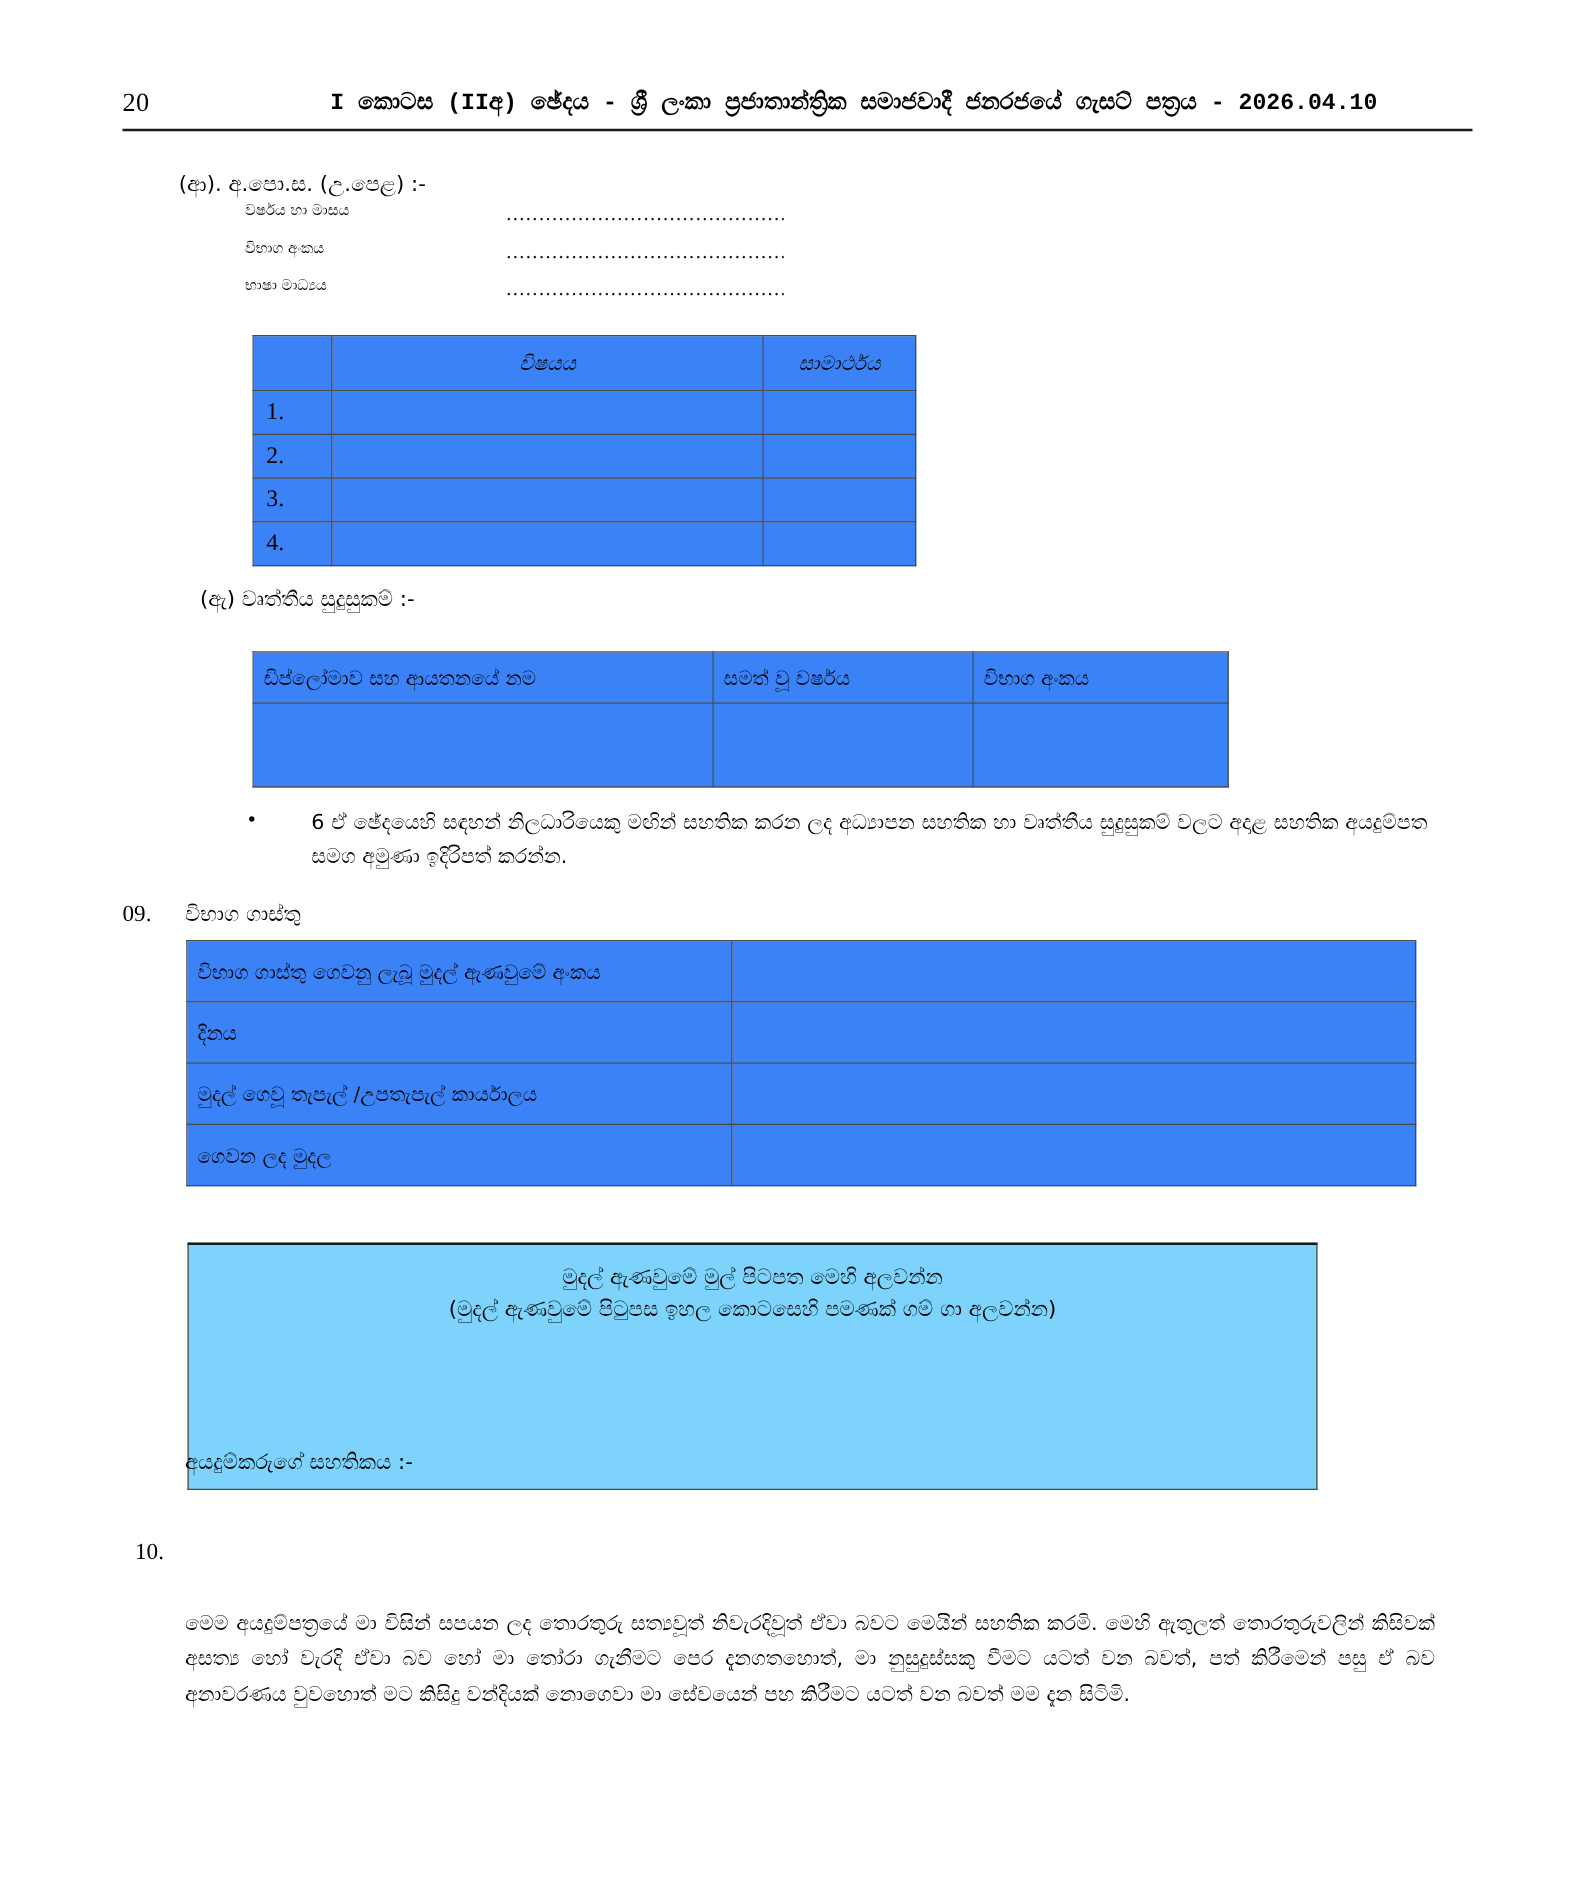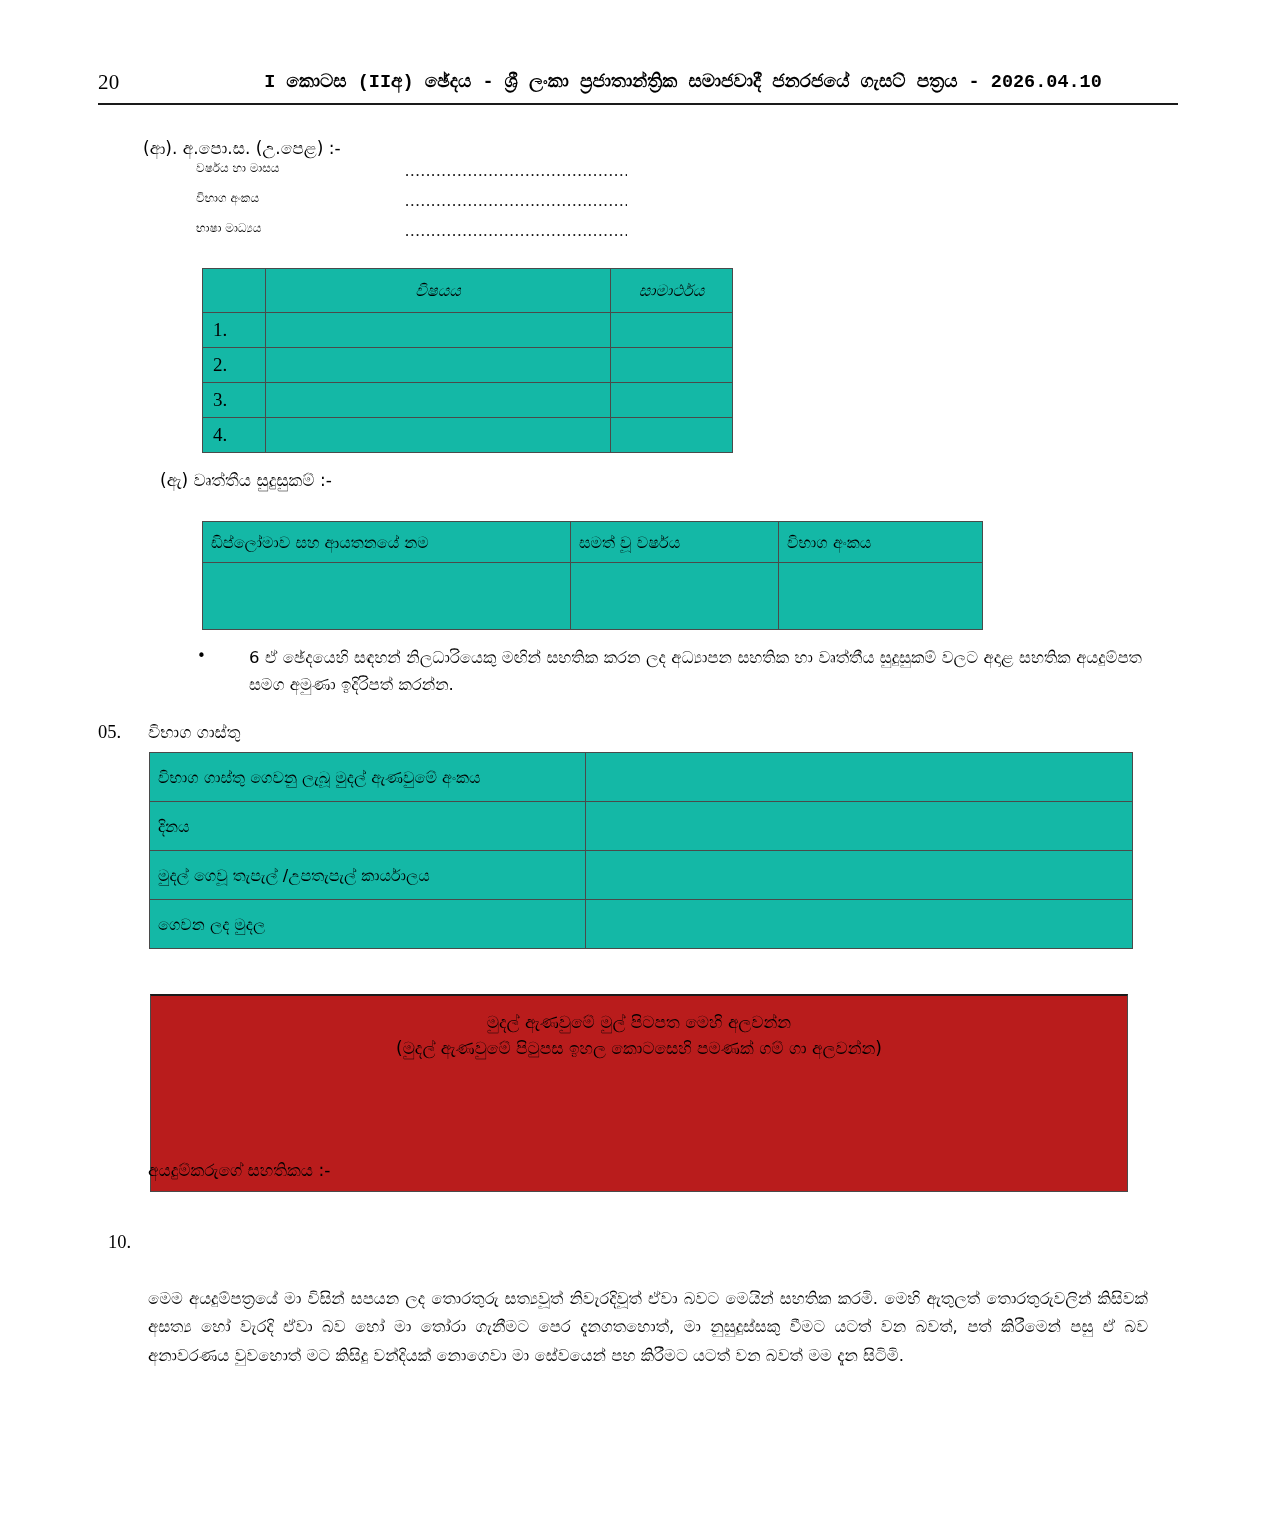--- a/index.html
+++ b/index.html
@@ -94,21 +94,21 @@
     border-collapse: collapse;
     table-layout: fixed;
   }
   table.gz td, table.gz th {
     border: 1.3px solid #4a4a4a;
     padding: 4px 8px;
     font-family: "DejaVu Sans", sans-serif;
     font-size: 16px;
     font-weight: normal;
     vertical-align: middle;
-    background: #14b8a6;
+    background: #3b82f6;
   }
 
   
   .tbl-subjects {
     position: absolute;
     left: 202px;
     top: 268px;
   }
   .tbl-subjects table { width: 530px; }
   .tbl-subjects col.c-no  { width: 63px; }
@@ -203,26 +203,26 @@
     height: 40px;
     padding: 6px 10px;
     font-size: 16.5px;
   }
 
   
   .paste-box {
     position: absolute;
     left: 150px;
     top: 994px;
-    width: 978px;
+    width: 904px;
     height: 198px;
     border: 1.3px solid #4a4a4a;
     border-top: 2.6px solid #1a1a1a;
     box-sizing: border-box;
-    background: #b91c1c;
+    background: #7dd3fc;
   }
   .paste-box-lines {
     padding-top: 13px;
     text-align: center;
     font-family: "DejaVu Sans", sans-serif;
     font-size: 17px;
     line-height: 1.55;
   }
 
   
@@ -341,21 +341,21 @@
       </tr>
     </tbody>
   </table>
 </div>
 
 <div class="bullet-note">
   <span class="bullet-dot">•</span>
   <div class="bullet-text">6 ඒ ඡේදයෙහි සඳහන් නිලධාරියෙකු මඟින් සහතික කරන ලද අධ්‍යාපන සහතික හා වෘත්තීය සුදුසුකම් වලට අදාළ සහතික අයදුම්පත සමග අමුණා ඉදිරිපත් කරන්න.</div>
 </div>
 
-<div class="sec09-num">05.</div>
+<div class="sec09-num">09.</div>
 <div class="sec09-title">විභාග ගාස්තු</div>
 
 <div class="tbl-fee">
   <table class="gz">
     <colgroup>
       <col class="c-lbl">
         <col class="c-val">
     </colgroup>
     <tbody>
       <tr>

